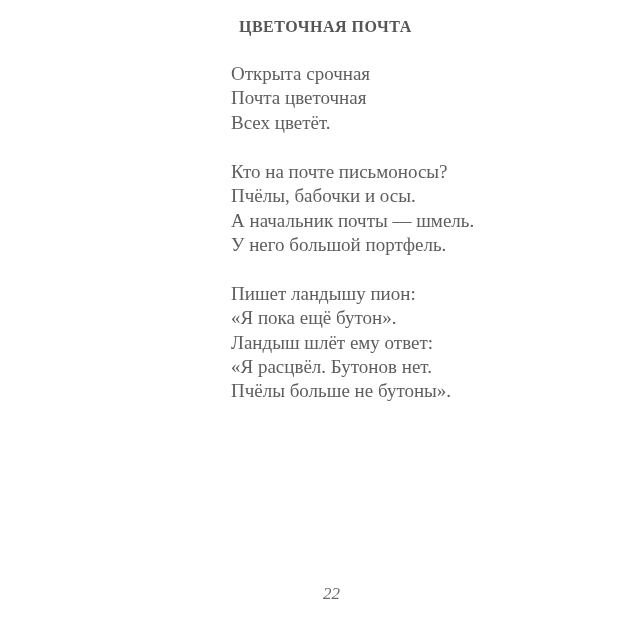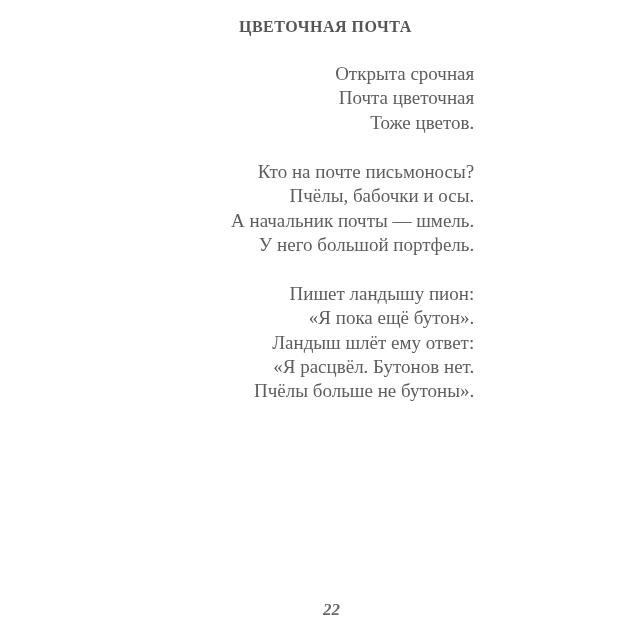--- a/index.html
+++ b/index.html
@@ -28,53 +28,51 @@
       font-size: 16px;
       font-weight: bold;
       letter-spacing: 0.5px;
       color: #555555;
       white-space: nowrap;
     }
     .poem {
       position: absolute;
       left: 231px;
       top: 62px;
-      text-align: right;
     }
     .stanza {
       margin-bottom: 24.5px;
     }
     .line {
       font-size: 19px;
       line-height: 24.4px;
       color: #5e5e5e;
       white-space: nowrap;
     }
     .page-number {
       position: absolute;
       left: 323px;
       top: 584px;
       font-size: 17px;
       font-style: italic;
-      font-weight: bold;
+      font-weight: normal;
       color: #6a6a6a;
-      margin-top: 16px;
     }
   </style>
 </head>
 <body>
 
 <div class="page">
   <div class="title">ЦВЕТОЧНАЯ  ПОЧТА</div>
 
   <div class="poem">
     <div class="stanza">
       <div class="line">Открыта срочная</div>
       <div class="line">Почта цветочная</div>
-      <div class="line">Тоже цветов.</div>
+      <div class="line">Всех цветёт.</div>
     </div>
     <div class="stanza">
       <div class="line">Кто на почте письмоносы?</div>
       <div class="line">Пчёлы, бабочки и осы.</div>
       <div class="line">А начальник почты — шмель.</div>
       <div class="line">У него большой портфель.</div>
     </div>
     <div class="stanza">
       <div class="line">Пишет ландышу пион:</div>
       <div class="line">«Я пока ещё бутон».</div>

